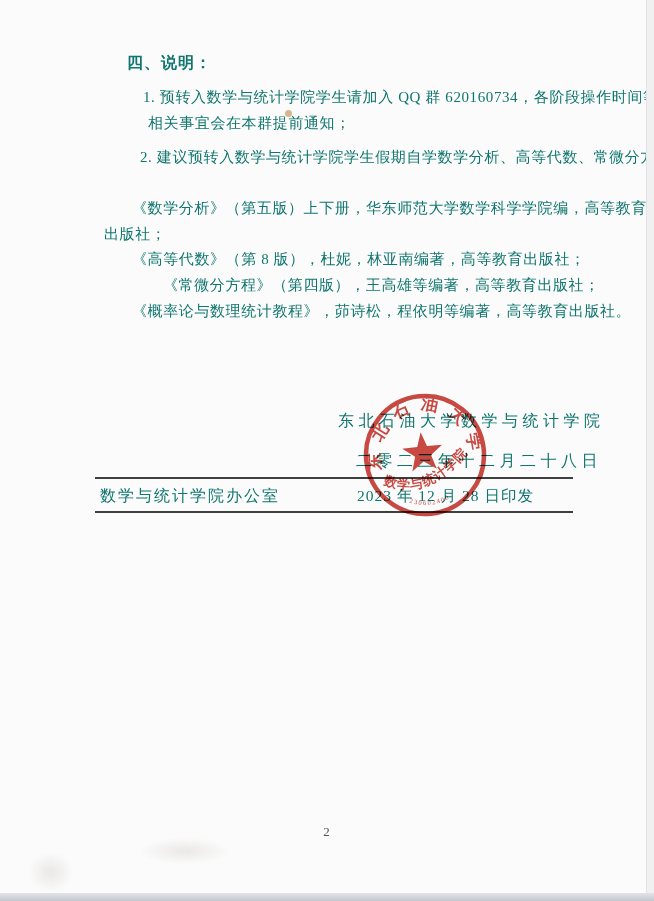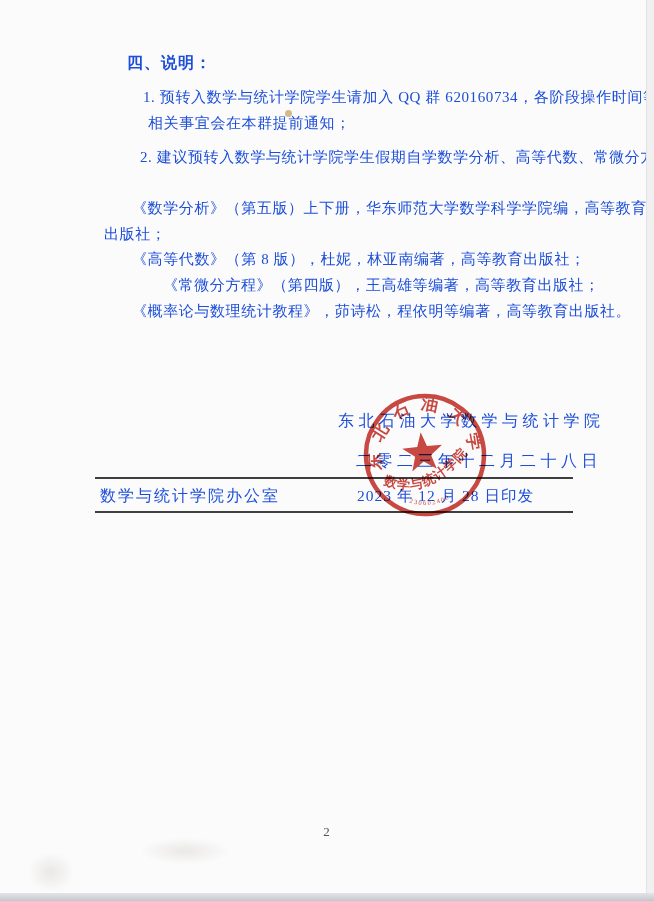--- a/index.html
+++ b/index.html
@@ -25,21 +25,21 @@
     position: absolute; left: 0; bottom: 0;
     width: 100%; height: 8px;
     background: linear-gradient(180deg, #e3e4e7 0%, #c3c7cd 100%);
   }
   .tline {
     position: absolute;
     white-space: nowrap;
     font-size: 15px;
     letter-spacing: 0.6px;
     line-height: 18px;
-    color: #1d4ed8;
+    color: #0f766e;
   }
   .heading { font-weight: 700; font-size: 16px; letter-spacing: 1px; }
   .sig { font-size: 16px; letter-spacing: 4.5px; }
   .footer-office { font-size: 16px; letter-spacing: 2px; }
   .footer-date { font-size: 15.5px; letter-spacing: 1px; margin-left: 19px; }
   .rule {
     position: absolute;
     left: 95px; width: 478px; height: 2px;
     background: #3f3f3f;
   }

